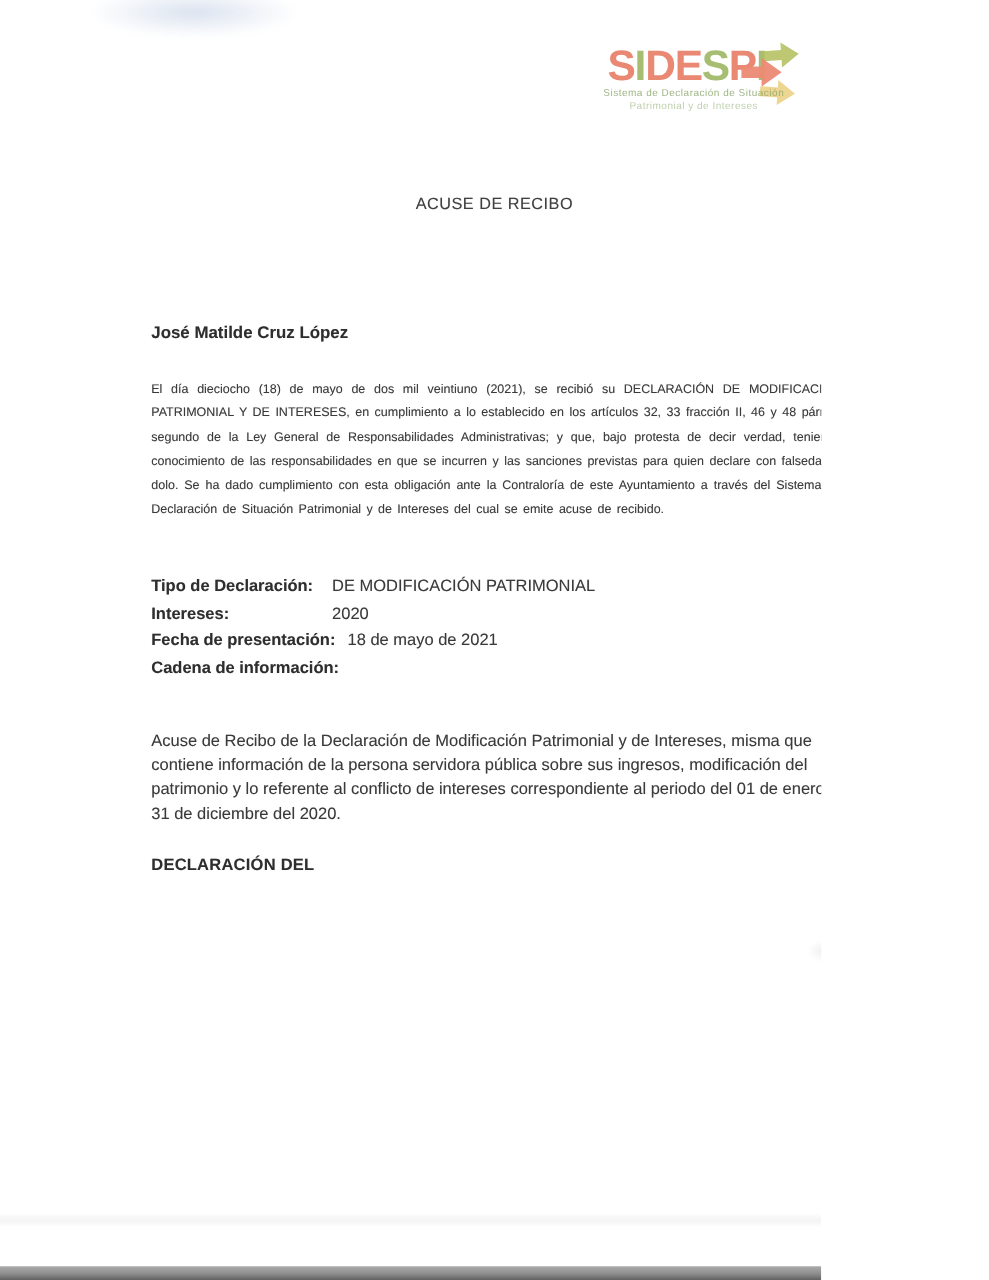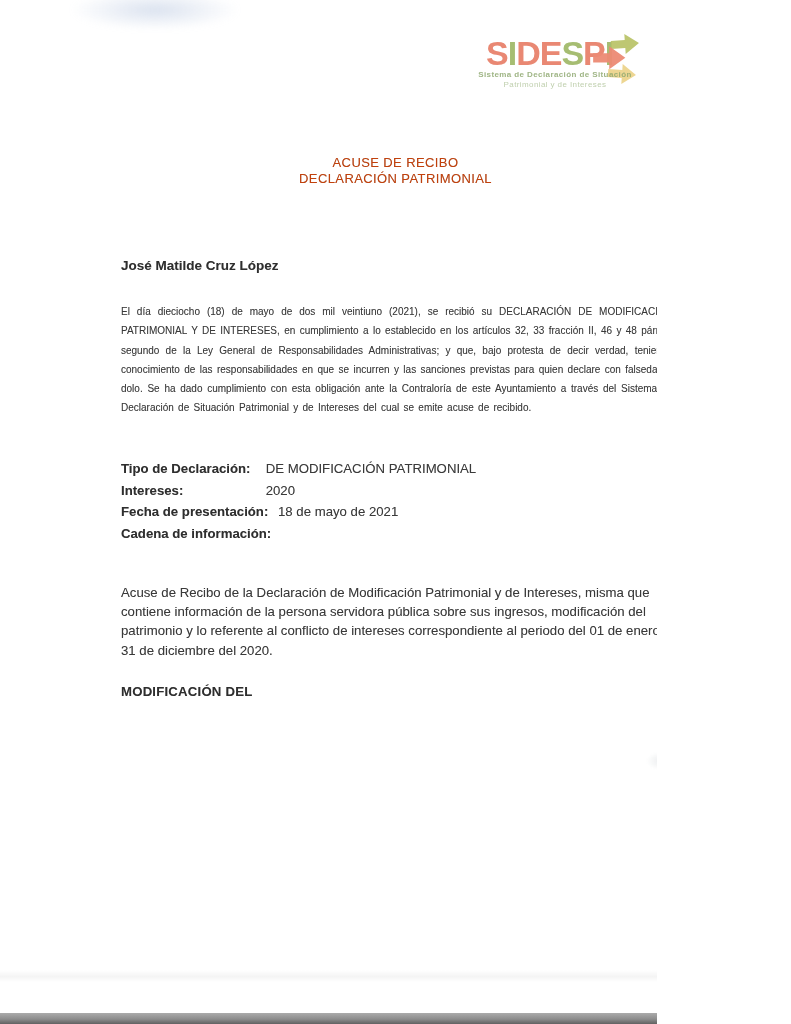--- a/index.html
+++ b/index.html
@@ -42,28 +42,28 @@
     font-family: "Liberation Sans", sans-serif;
     filter: blur(0.4px);
   }
   .logo-arrows { position: absolute; left: 132px; top: -4px; }
   .logo-tagline {
     position: absolute; left: 0px; top: 40px; width: 190px;
     text-align: center; line-height: 10px;
     font-size: 8px; letter-spacing: 0.4px;
     filter: blur(0.5px);
   }
-  .tagline-1 { color: rgba(142,168,112,0.85); font-weight: bold; }
+  .tagline-1 { color: rgba(142,168,112,0.85); }
   .tagline-2 { color: rgba(164,186,138,0.70); }
 
   
   .doc-title {
     position: absolute; left: 0; top: 155px; width: 791px;
     text-align: center; font-size: 13px; line-height: 16px;
-    letter-spacing: 0.4px; color: #c2410c;
+    letter-spacing: 0.4px; color: #404040;
   }
   .recipient-name {
     position: absolute; left: 121px; top: 258px;
     font-size: 13.5px; font-weight: bold; color: #2e2e2e;
   }
   .para-1 {
     position: absolute; left: 121px; top: 302px; width: 552px;
     font-size: 10px; line-height: 19.3px;
     text-align: justify; word-spacing: 1.5px; color: #3a3a3a;
   }
@@ -106,21 +106,20 @@
       </svg>
     </div>
     <div class="logo-tagline">
       <div class="tagline-1">Sistema de Declaración de Situación</div>
       <div class="tagline-2">Patrimonial y de Intereses</div>
     </div>
   </div>
 
   <div class="doc-title doc-text">
     <div>ACUSE DE RECIBO</div>
-    <div>DECLARACIÓN PATRIMONIAL</div>
   </div>
 
   <div class="recipient-name doc-text">José Matilde Cruz López</div>
 
   <div class="para-1 doc-text">El día dieciocho (18) de mayo de dos mil veintiuno (2021), se recibió su DECLARACIÓN DE MODIFICACIÓN PATRIMONIAL Y DE INTERESES, en cumplimiento a lo establecido en los artículos 32, 33 fracción II, 46 y 48 párrafo segundo de la Ley General de Responsabilidades Administrativas; y que, bajo protesta de decir verdad, teniendo conocimiento de las responsabilidades en que se incurren y las sanciones previstas para quien declare con falsedad o dolo. Se ha dado cumplimiento con esta obligación ante la Contraloría de este Ayuntamiento a través del Sistema de Declaración de Situación Patrimonial y de Intereses del cual se emite acuse de recibido.</div>
 
   <div class="fields">
     <div class="field-row">
       <span class="field-label doc-text">Tipo de Declaración:</span>
       <span class="field-value doc-text">DE MODIFICACIÓN PATRIMONIAL</span>
@@ -134,19 +133,19 @@
       <span class="field-value doc-text">18 de mayo de 2021</span>
     </div>
     <div class="field-row">
       <span class="field-label doc-text">Cadena de información:</span>
       <span class="field-value doc-text"></span>
     </div>
   </div>
 
   <div class="para-2 doc-text">Acuse de Recibo de la Declaración de Modificación Patrimonial y de Intereses, misma que contiene información de la persona servidora pública sobre sus ingresos, modificación del patrimonio y lo referente al conflicto de intereses correspondiente al periodo del 01 de enero al 31 de diciembre del 2020.</div>
 
-  <div class="doc-footer doc-text">MODIFICACIÓN DEL</div>
+  <div class="doc-footer doc-text">DECLARACIÓN DEL</div>
 
   <div class="scan-dot"></div>
   <div class="scan-streak"></div>
   <div class="scan-edge-bottom"></div>
 
 </div>
 
 </body></html>

